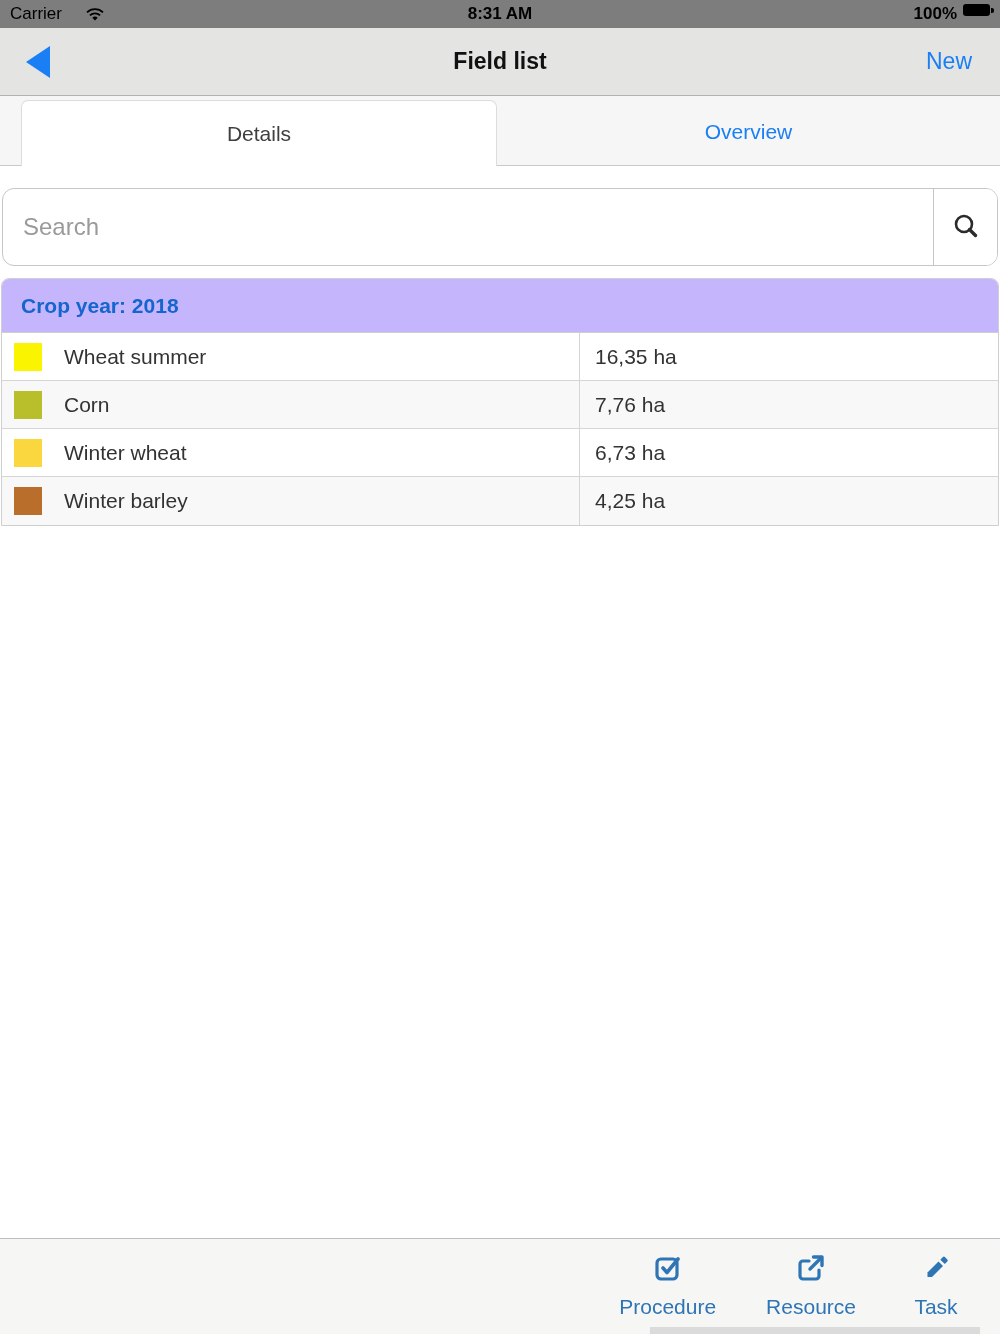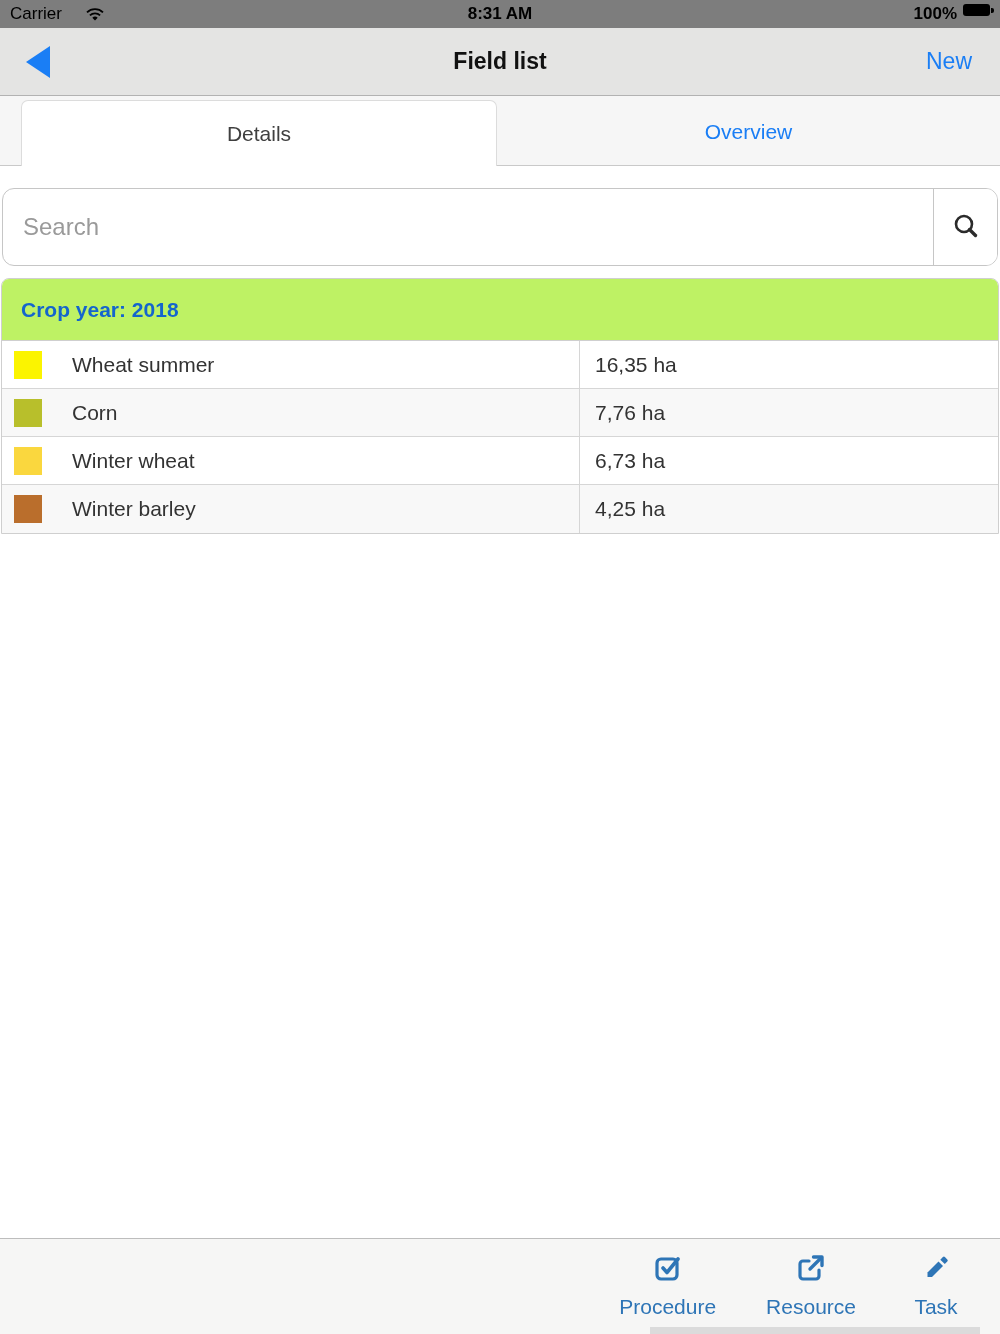--- a/index.html
+++ b/index.html
@@ -87,38 +87,38 @@
     display:flex; align-items:center; justify-content:center; cursor:pointer;
     background:#fff;
   }
 
   
   .crop-panel {
     margin:12px 1px 0 1px;
     border:1px solid #cfcfcf; border-radius:8px 8px 0 0;
   }
   .crop-header {
-    height:62px; background:#bef264; border-bottom:1px solid #cfcfcf;
+    height:54px; background:#c4b5fd; border-bottom:1px solid #cfcfcf;
     border-radius:7px 7px 0 0;
     display:flex; align-items:center; padding-left:19px;
     font-size:21px; font-weight:700; color:#1465cd; cursor:pointer;
   }
   .crop-row {
     height:48px; display:flex; align-items:stretch;
     border-bottom:1px solid #d6d6d6; cursor:pointer;
   }
   .crop-row:last-child { border-bottom:none; }
   .crop-row:nth-child(odd) { background:#f8f8f8; }
   .crop-row:nth-child(even) { background:#ffffff; }
   .row-left {
     flex:0 0 578px; display:flex; align-items:center;
     border-right:1px solid #d6d6d6;
   }
   .swatch { width:28px; height:28px; margin-left:12px; flex:0 0 28px; }
-  .row-name { margin-left:30px; font-size:21px; color:#333; }
+  .row-name { margin-left:22px; font-size:21px; color:#333; }
   .row-right { flex:1; display:flex; align-items:center; padding-left:15px; }
   .row-area { font-size:21px; color:#333; }
 
   
   .toolbar {
     position:absolute; left:0; right:0; bottom:0; height:96px;
     background:#f6f6f5; border-top:1px solid #bdbdbd;
     display:flex; align-items:center; justify-content:flex-end;
     gap:50px; padding-right:34px;
   }

